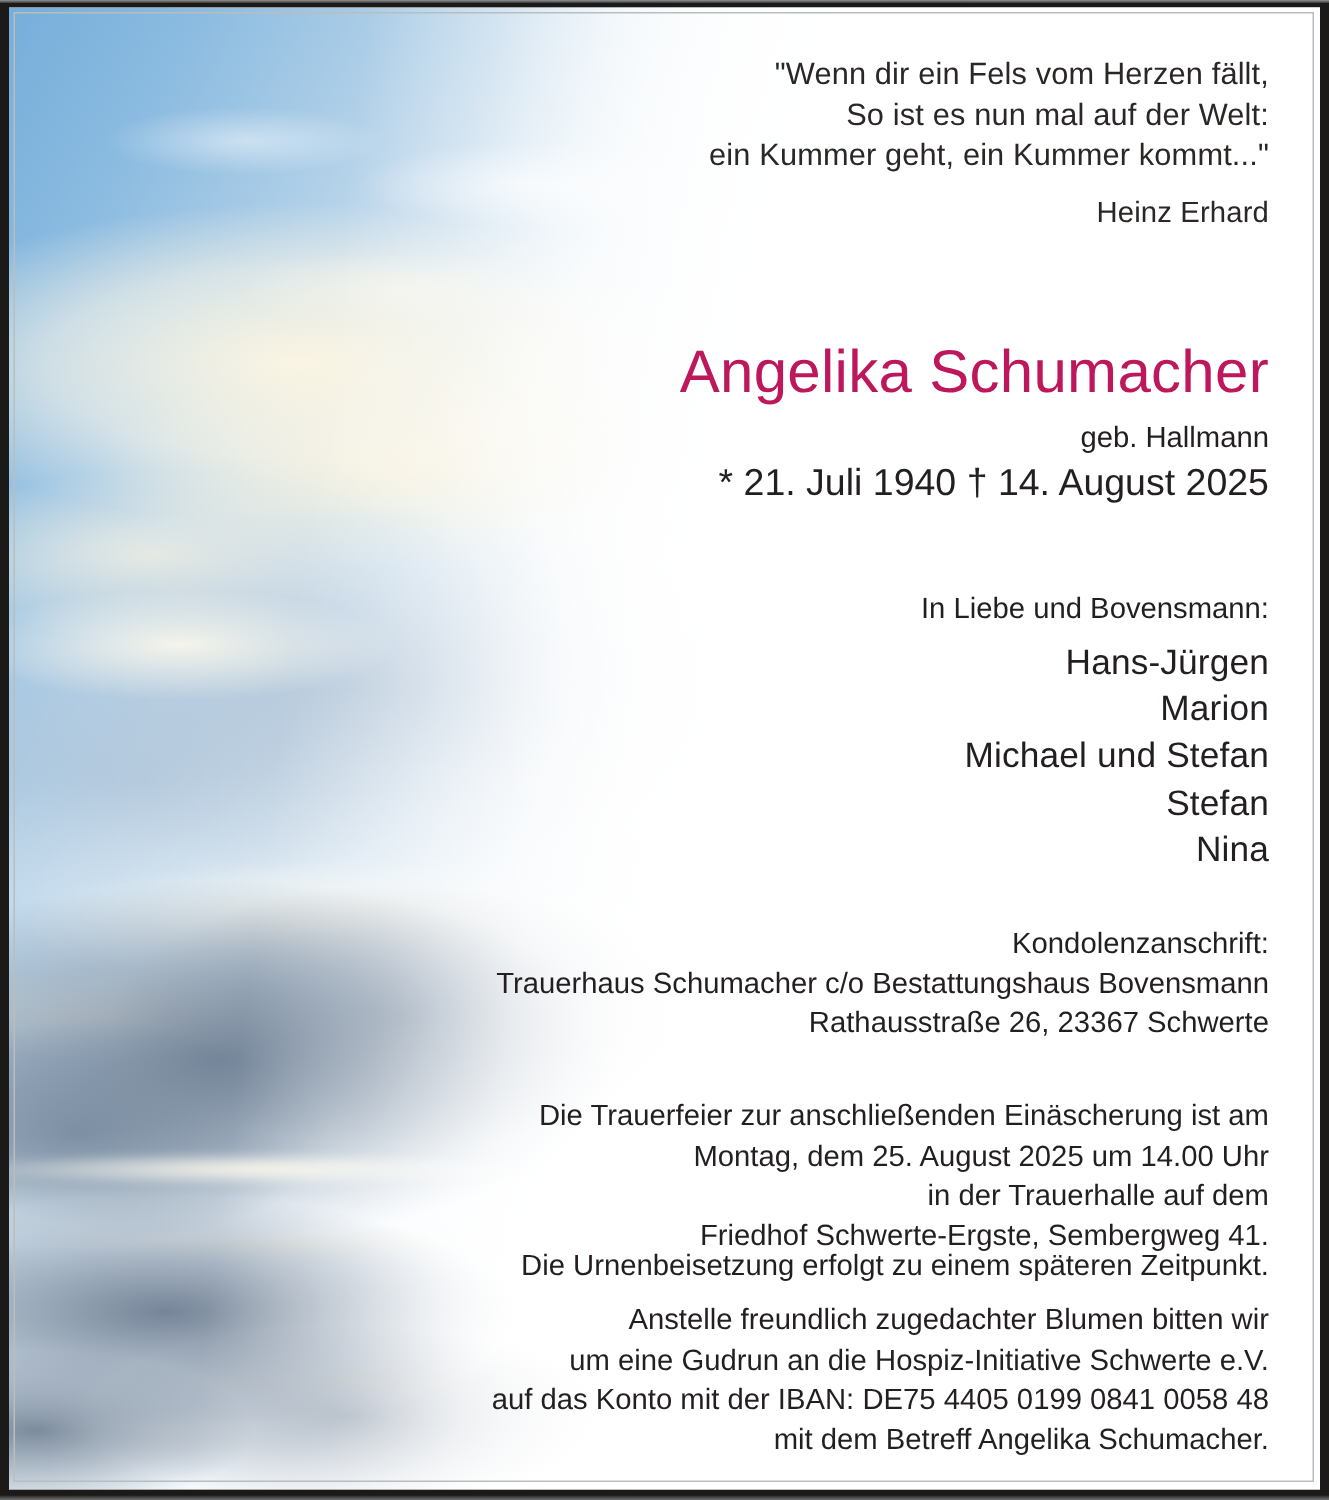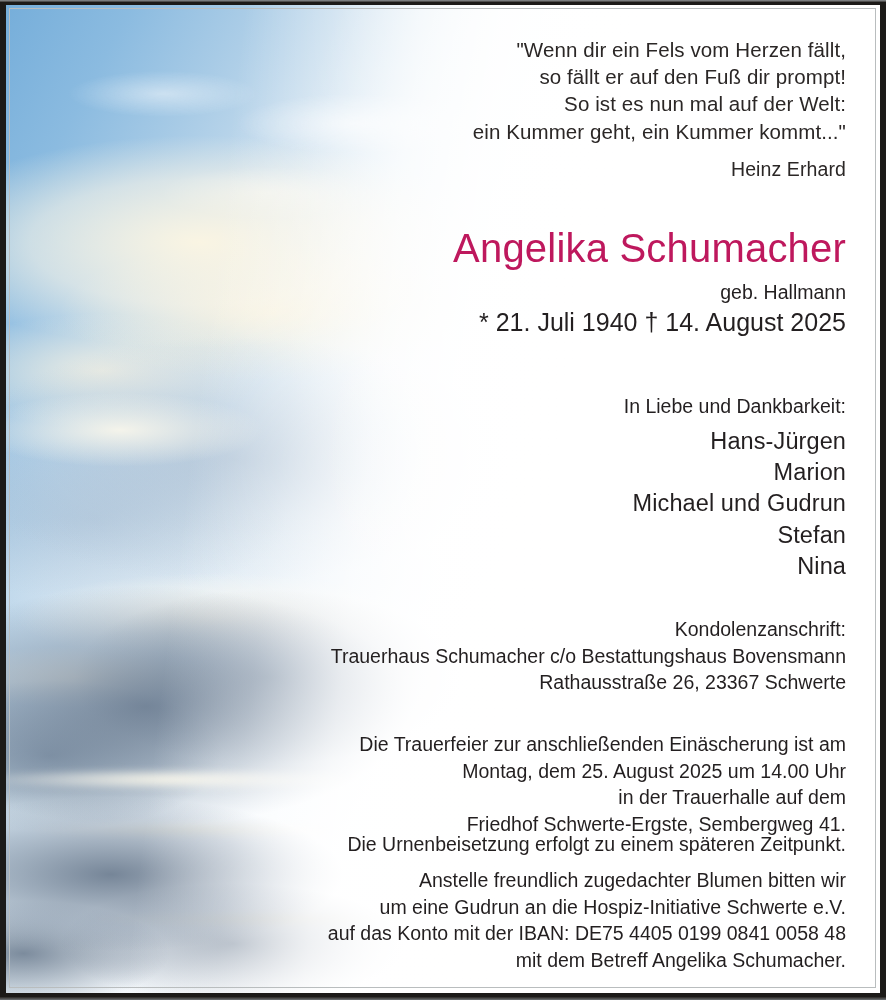--- a/index.html
+++ b/index.html
@@ -242,36 +242,35 @@
     <div class="streak-b"></div>
     <div class="streak-c"></div>
     <div class="sky-layer sky-dark-2"></div>
     <div class="sky-layer sky-whiteout"></div>
     <div class="sky-layer sky-whiteout-soft"></div>
 
     <div class="content">
 
       <div class="block poem">
         <div>"Wenn dir ein Fels vom Herzen fällt,</div>
-        <div>so fällt er auf den Fuß dir prompt!</div>
         <div>So ist es nun mal auf der Welt:</div>
         <div>ein Kummer geht, ein Kummer kommt..."</div>
         <div class="poem-author">Heinz Erhard</div>
       </div>
 
       <div class="block deceased-name">Angelika Schumacher</div>
       <div class="block maiden-name">geb. Hallmann</div>
       <div class="block life-dates">* 21. Juli 1940   † 14. August 2025</div>
 
       <div class="block family">
-        <div class="family-intro">In Liebe und Dankbarkeit:</div>
+        <div class="family-intro">In Liebe und Bovensmann:</div>
         <div class="family-names">
           <div class="family-name">Hans-Jürgen</div>
           <div class="family-name">Marion</div>
-          <div class="family-name">Michael und Gudrun</div>
+          <div class="family-name">Michael und Stefan</div>
           <div class="family-name">Stefan</div>
           <div class="family-name">Nina</div>
         </div>
       </div>
 
       <div class="block condolence">
         <div>Kondolenzanschrift:</div>
         <div>Trauerhaus Schumacher c/o Bestattungshaus Bovensmann</div>
         <div>Rathausstraße 26, 23367 Schwerte</div>
       </div>

